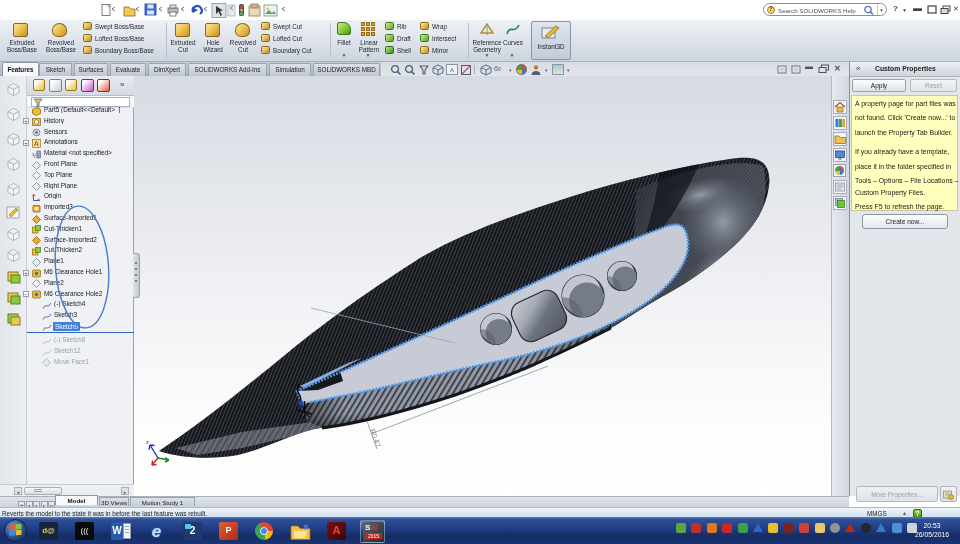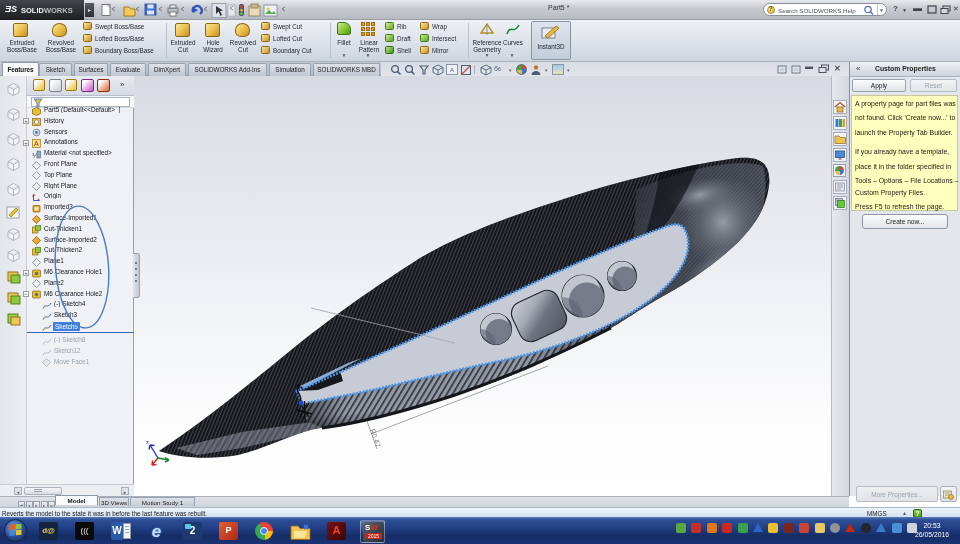--- a/index.html
+++ b/index.html
@@ -136,29 +136,20 @@
 <path d="M158,458 L 150,445" stroke="#2233cc"></path>
         <path d="M150,445 l-1,4.5 M150,445 l4.5,0.5" stroke="#2233cc"></path>
 <path d="M158,458 L 152,465" stroke="#cc2222"></path>
         <path d="M152,465 l4.5,-0.5 M152,465 l0.5,-4.5" stroke="#cc2222"></path>
 <path d="M158,458 L 169,460" stroke="#118822"></path>
         <path d="M169,460 l-4,-2.5 M169,460 l-4,2" stroke="#118822"></path>
 </g>
 <text x="146" y="444" font-size="5.5" fill="#2233cc">z</text>
 </svg>
 
-<div class="abs" id="titlebar" style="left:0;top:0;width:960px;height:20px;
-background:linear-gradient(180deg,#e8eaed 0%,#c9cdd3 40%,#b6bac1 100%);border-bottom:1px solid #9aa0a8;">
-  <div class="abs" style="left:0;top:0;width:84px;height:20px;background:linear-gradient(180deg,#43464a,#1b1d1f);color:#fff;">
-     <span class="abs" style="left:5px;top:4px;font-size:9px;font-weight:bold;font-style:italic;letter-spacing:0;">ƎS</span>
-     <span class="abs" style="left:21px;top:6px;font-size:7.5px;font-weight:bold;color:#f2f2f2;">SOLID<span style="color:#bbb;">WORKS</span></span>
-  </div>
-  <div class="abs" style="left:85px;top:3px;width:9px;height:14px;background:linear-gradient(180deg,#5a5d61,#2e3033);color:#ddd;font-size:6px;text-align:center;line-height:14px;">▸</div>
-  <div class="abs t7" style="left:548px;top:4px;color:#30343a;">Part5 *</div>
-</div>
 
 <svg class="abs" style="left:98px;top:3px;" width="200" height="15" viewBox="0 0 200 15">
 <g stroke="#5a6068" stroke-width="0.8" fill="none">
 <rect x="4" y="1.5" width="8" height="11" fill="#fdfdfd"></rect>
         <path d="M9,1.5 l3,3" fill="#fff"></path>
 <path d="M14,6 l3,2 M14,6 l3,-2" stroke="#777" stroke-width="1"></path>
 <path d="M26,4 h5 l2,2 h4 v7 h-11 z" fill="#f4c955" stroke="#8a6914"></path>
 <path d="M38,6 l3,2 M38,6 l3,-2" stroke="#777" stroke-width="1"></path>
 <g transform="translate(47,1)">
           <rect x="0" y="0" width="11" height="11" fill="#3a6fd8" stroke="#23478f"></rect>

